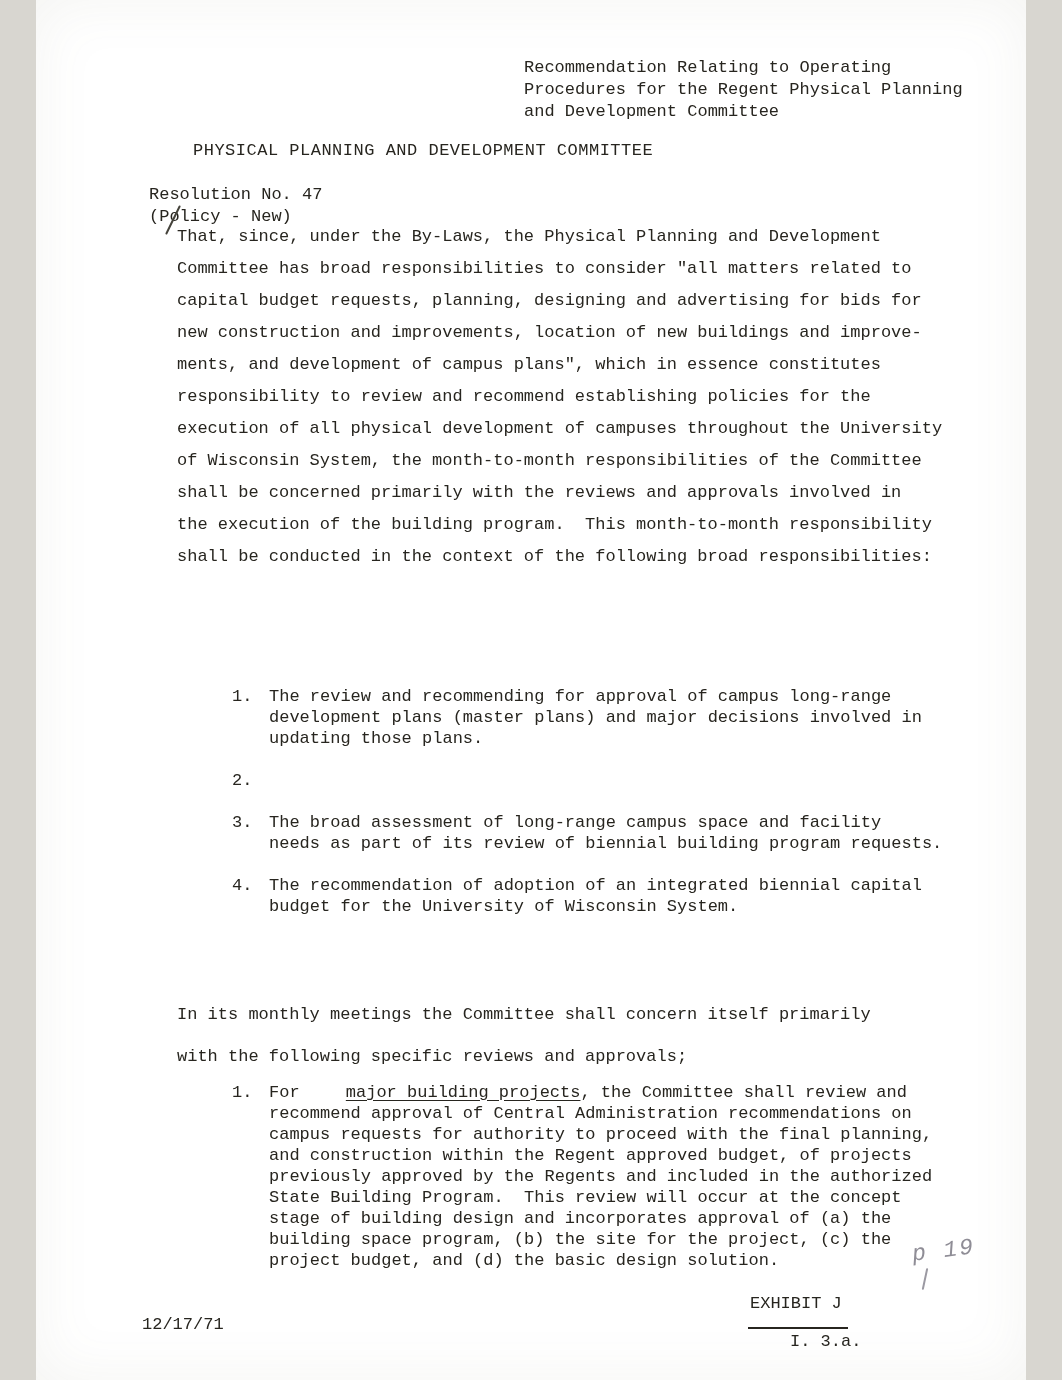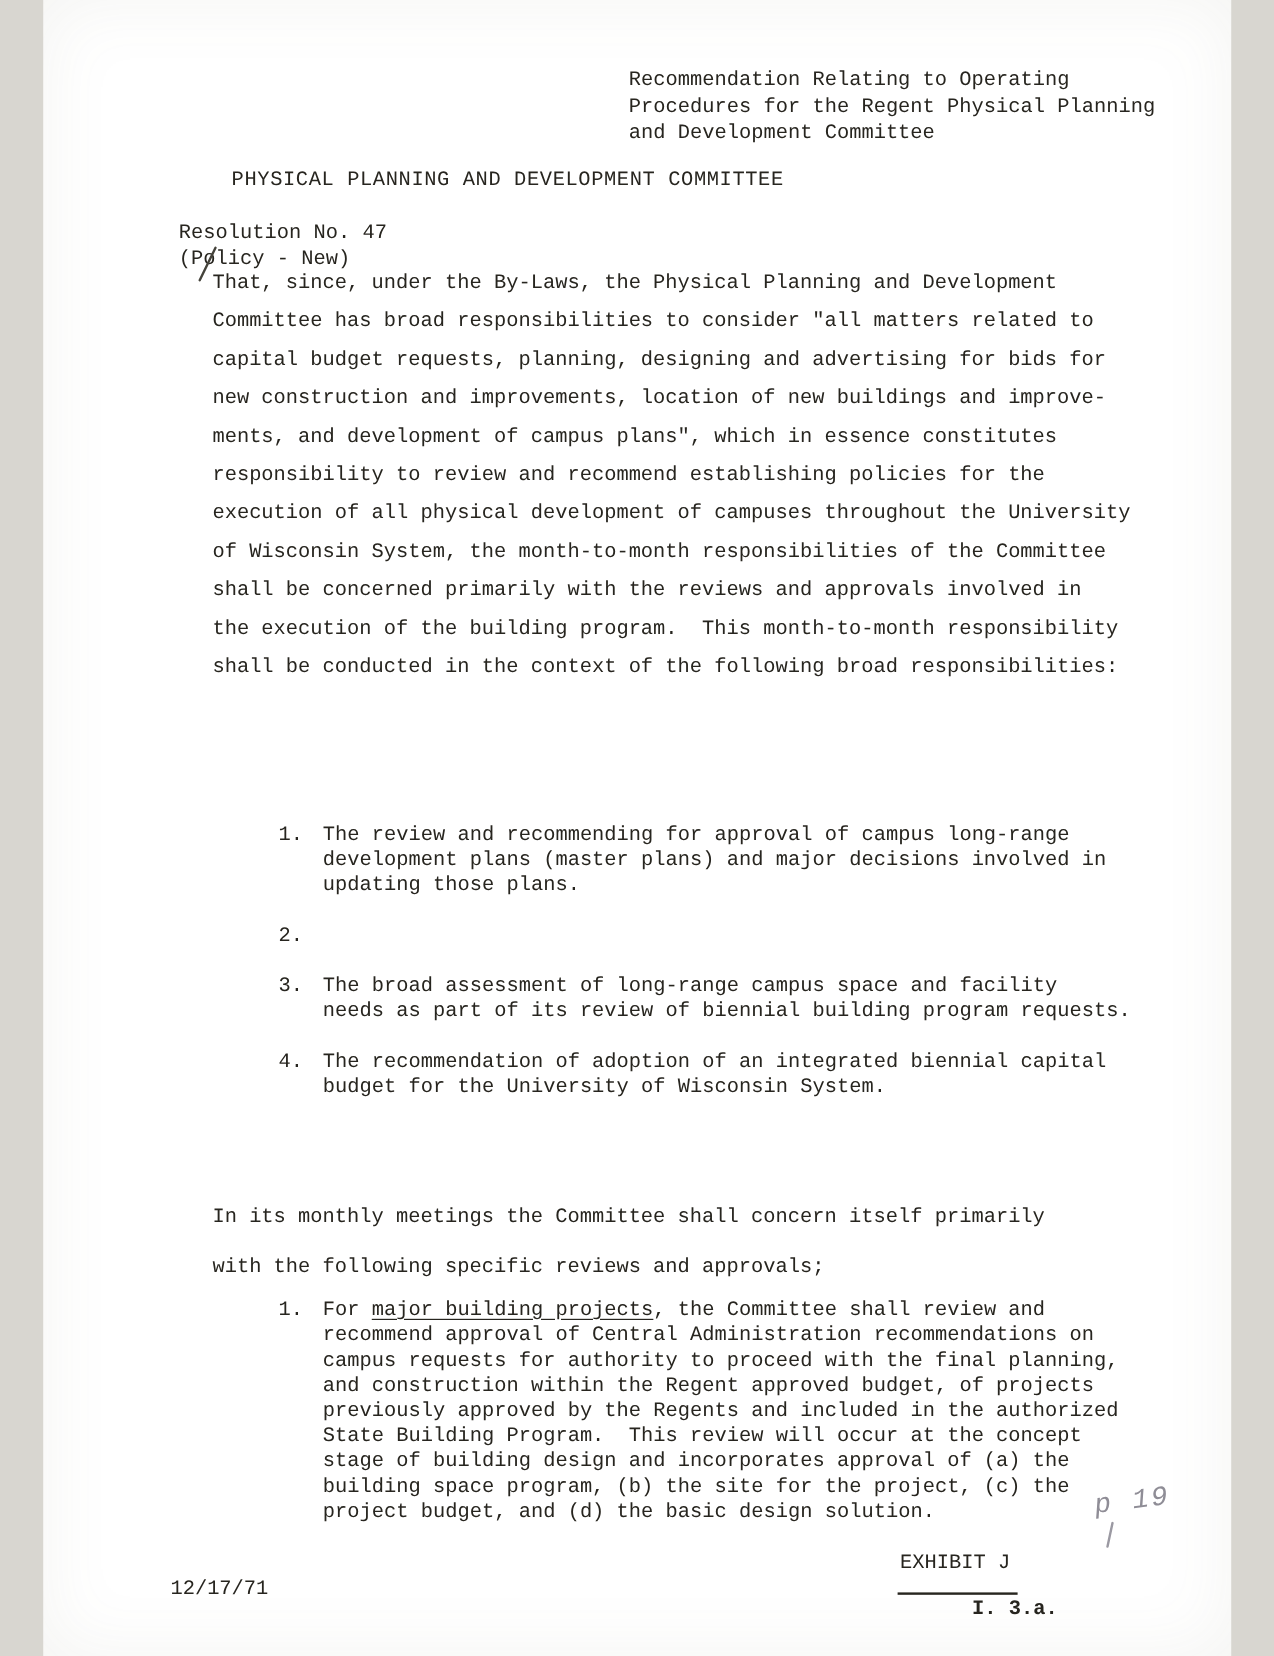--- a/index.html
+++ b/index.html
@@ -23,25 +23,25 @@
     background:#45433b;transform:rotate(26deg);border-radius:2px;
   }
   .body-paragraph{position:absolute;left:141px;top:221px;line-height:32px;}
   .list{position:absolute;}
   .list-broad{left:196px;top:686px;}
   .list-specific{left:196px;top:1082px;}
   .item{display:flex;margin-bottom:21px;}
   .item .num{width:37px;flex:none;line-height:21px;}
   .item .text{line-height:21px;}
   .interlude{position:absolute;left:141px;top:994px;line-height:42px;}
-  .uline{text-decoration:underline;text-underline-offset:3px;}
+  .uline{text-decoration:underline;text-underline-offset:3px;margin-left:36px;}
   .footer-date{position:absolute;left:106px;top:1315px;}
   .exhibit-block{position:absolute;left:712px;top:1293px;line-height:22px;}
   .exhibit-label{display:inline-block;border-bottom:2px solid #27251f;padding:0 6px 12px 2px;}
-  .exhibit-ref{margin-left:62px;margin-top:2px;font-weight:bold;}
+  .exhibit-ref{margin-left:42px;margin-top:2px;}
   .pencil-note{
     position:absolute;left:876px;top:1238px;
     color:#8f8d96;font-size:23px;font-style:italic;
     transform:rotate(-7deg);letter-spacing:2px;
   }
   .pencil-tick{
     position:absolute;left:888px;top:1268px;width:2px;height:22px;
     background:#9b99a2;transform:rotate(12deg);border-radius:2px;
   }
 </style>

